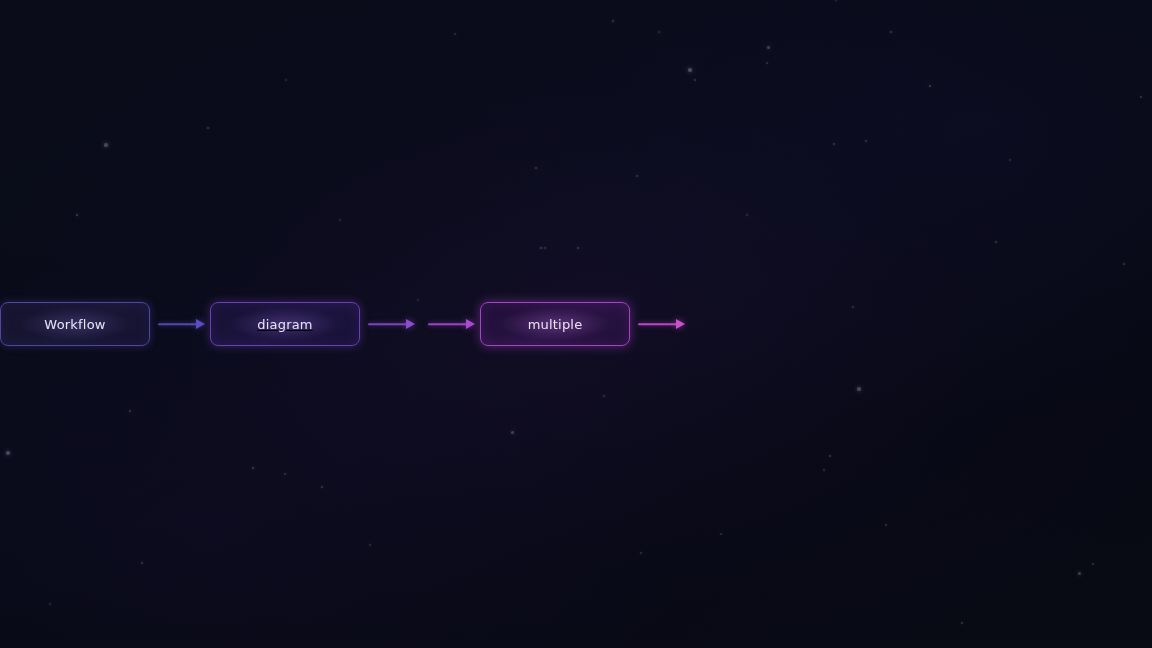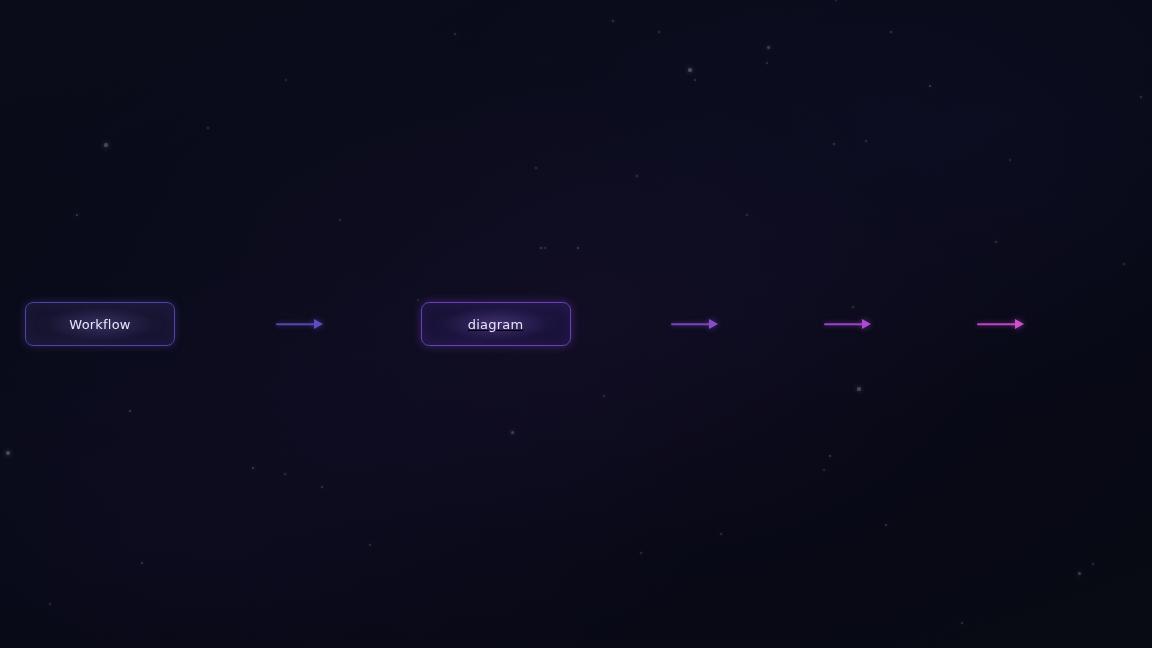--- a/index.html
+++ b/index.html
@@ -34,22 +34,21 @@
 
   
   #flow-row {
     position: absolute;
     left: 0;
     top: 301px;
     width: 1004px;
     height: 46px;
     display: flex;
     align-items: center;
-    justify-content: space-between;
-    padding-left: 25px;
+    justify-content: flex-start;
   }
 
   .node {
     position: relative;
     width: 150px;
     height: 44px;
     border-radius: 8px;
     border: 1px solid rgba(150,120,220,0.85);
     display: flex;
     align-items: center;
@@ -231,20 +230,24 @@
       <span class="shaft"></span>
       <span class="head"></span>
     </div>
 
 
     <div class="connector c2">
       <span class="shaft"></span>
       <span class="head"></span>
     </div>
 
+    <div class="node n3">
+      <span class="glow"></span>
+      <span class="label">multiple</span>
+    </div>
 
     <div class="connector c3">
       <span class="shaft"></span>
       <span class="head"></span>
     </div>
 
 
   </div>
 </div>
 

